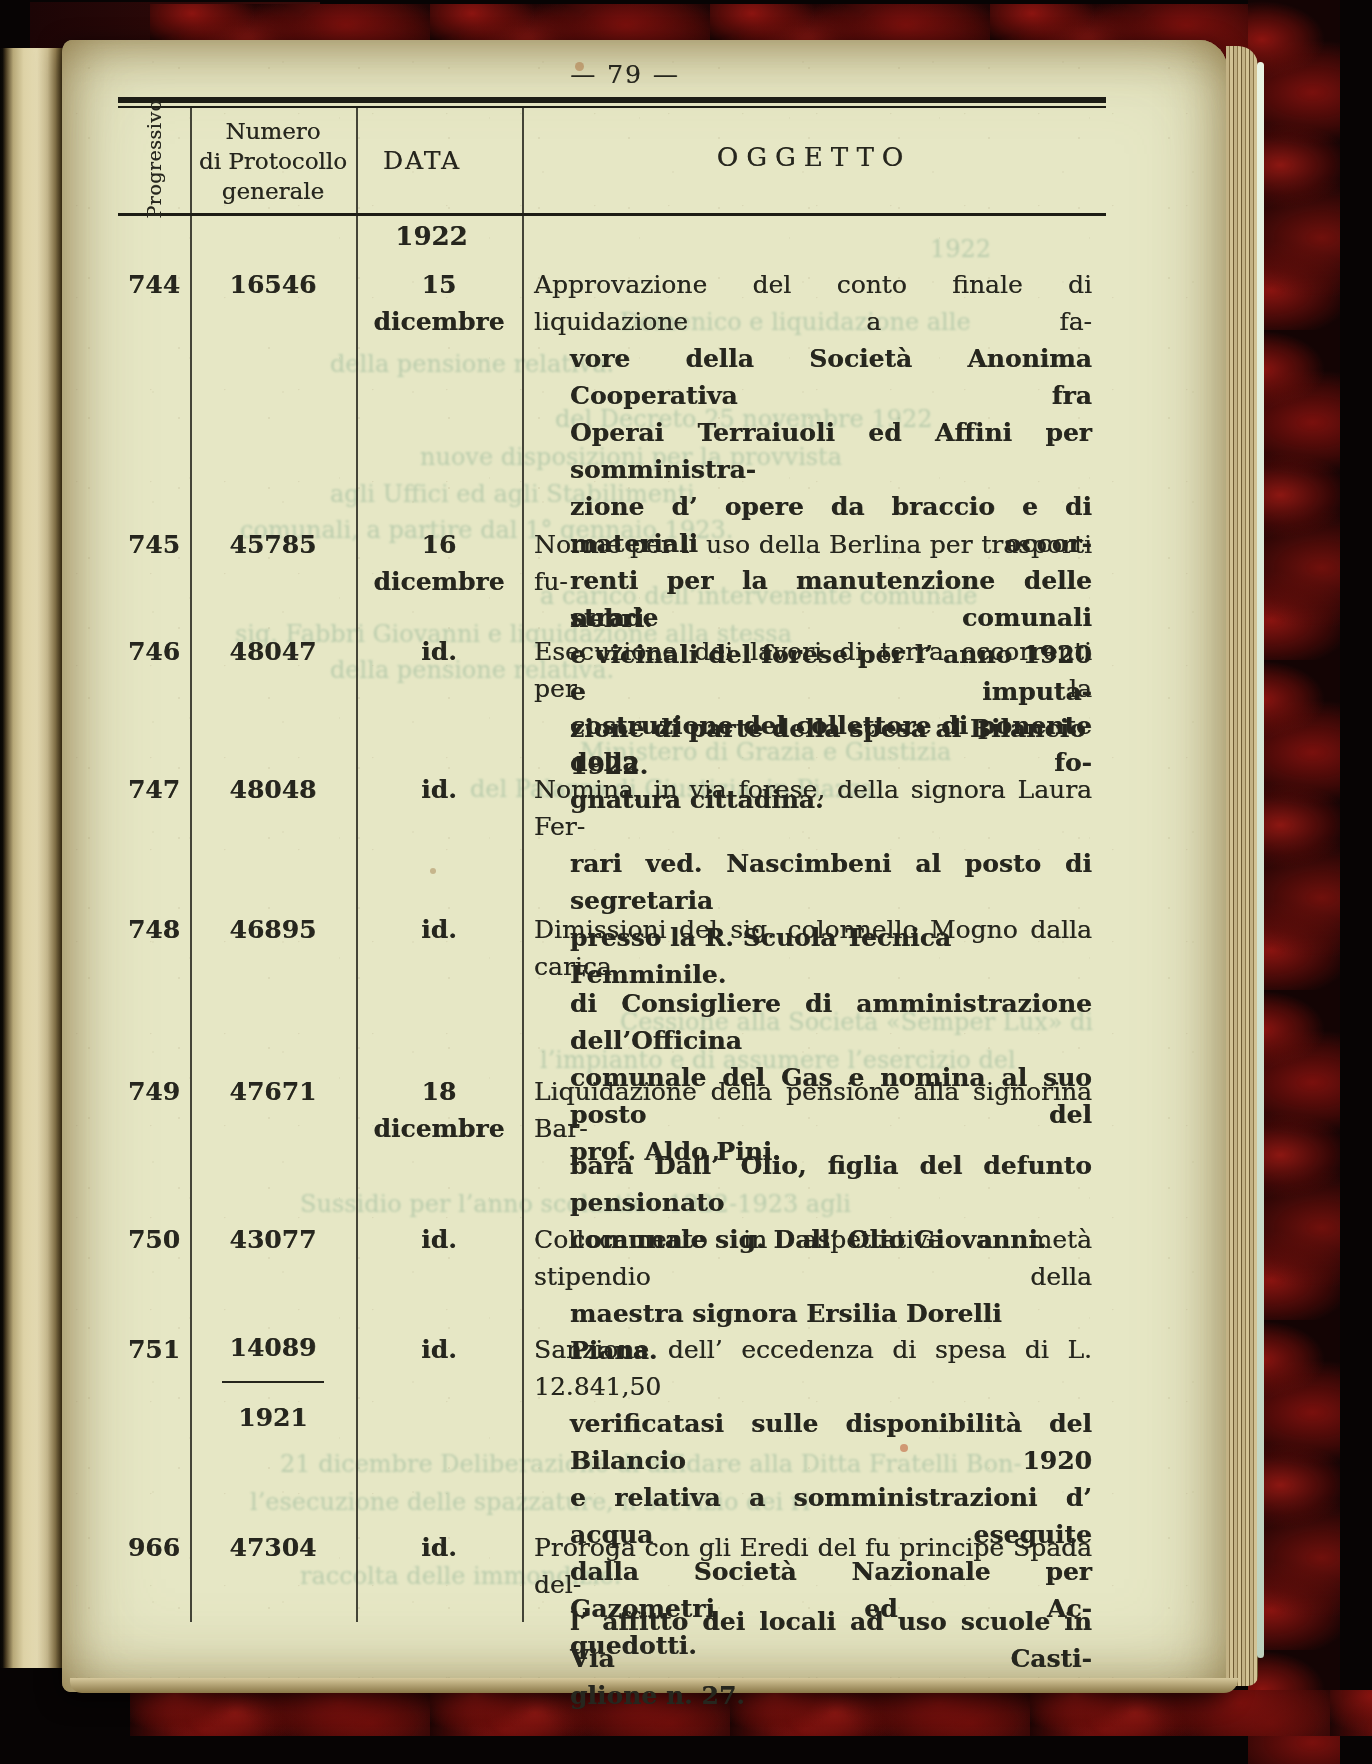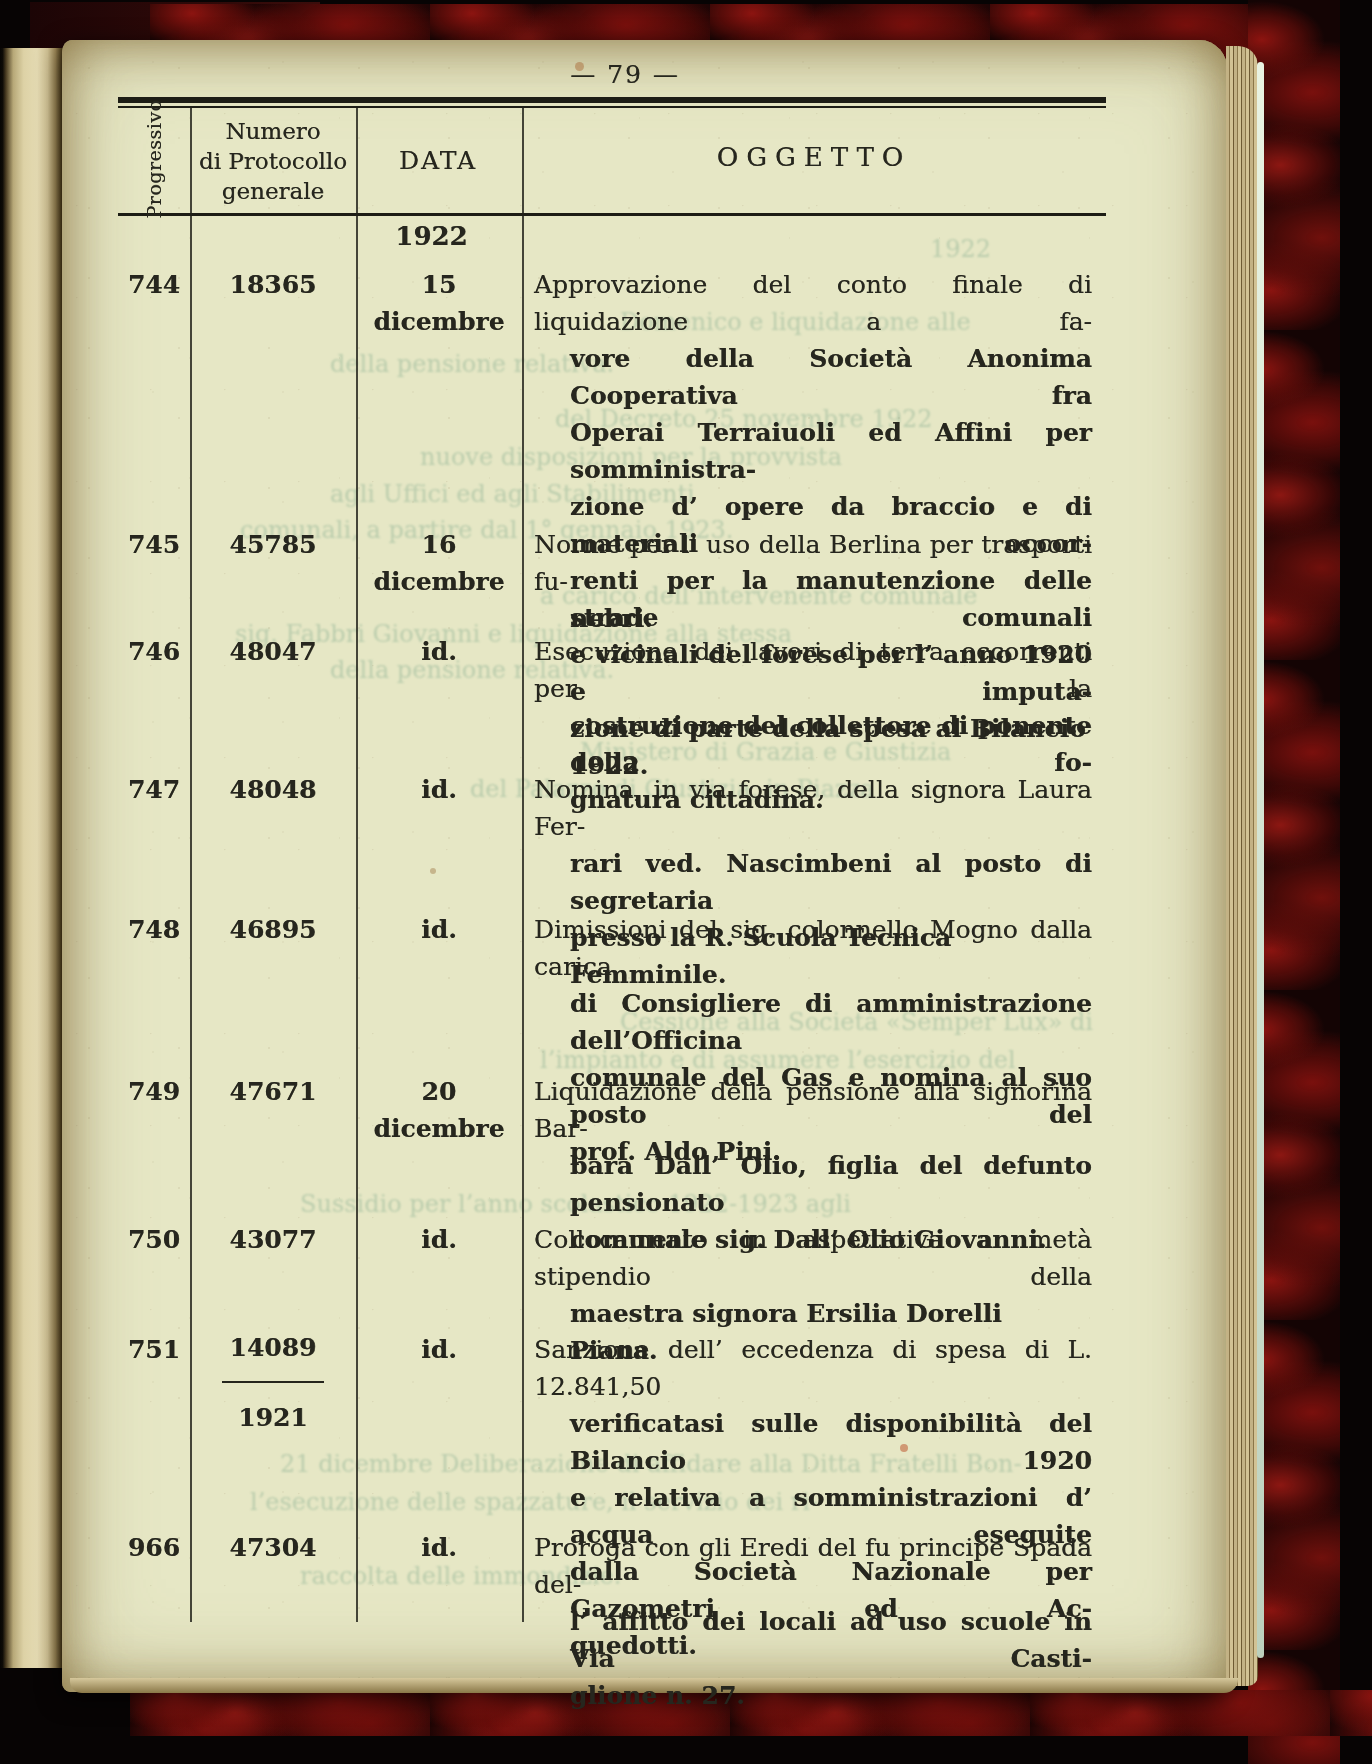--- a/index.html
+++ b/index.html
@@ -52,21 +52,21 @@
   
   .rule{position:absolute;background:#1d1d15;}
   .vl{position:absolute;top:108px;height:1514px;width:2px;background:rgba(32,32,24,.82);}
 
   
   .ink{text-shadow:.3px .3px .4px rgba(35,35,25,.65);}
   .pageno{position:absolute;left:545px;top:60px;width:160px;text-align:center;font-size:25px;letter-spacing:2px;}
   .h-prog{position:absolute;left:118px;top:106px;width:72px;height:106px;display:flex;align-items:center;justify-content:center;}
   .h-prog span{transform:rotate(-90deg);white-space:nowrap;font-size:19px;letter-spacing:.5px;}
   .h-num{position:absolute;left:190px;top:116px;width:166px;text-align:center;font-size:23px;line-height:30px;}
-  .h-data{position:absolute;left:356px;top:146px;width:132px;text-align:center;font-size:25px;letter-spacing:2px;margin-left:16px;}
+  .h-data{position:absolute;left:356px;top:146px;width:132px;text-align:center;font-size:25px;letter-spacing:2px;}
   .h-ogg{position:absolute;left:522px;top:142px;width:584px;text-align:center;font-size:26px;letter-spacing:8px;}
   .year{position:absolute;left:356px;top:221px;width:151px;text-align:center;font-size:26px;font-weight:bold;}
 
   .row{position:absolute;left:118px;width:988px;display:grid;grid-template-columns:72px 166px 166px 584px;}
   .c-prog,.c-num,.c-data{text-align:center;font-weight:bold;font-size:25px;line-height:37px;}
   .c-ogg{font-size:25px;line-height:37px;padding:0 14px 0 12px;}
   .oline{min-height:37px;}
   .cont{margin-left:36px;font-weight:bold;}
   .just{text-align:justify;text-align-last:justify;}
   .frac{display:inline-block;line-height:34px;}
@@ -140,21 +140,21 @@
     <div>generale</div>
   </div>
   <div class="h-data ink">DATA</div>
   <div class="h-ogg ink">OGGETTO</div>
 
   <div class="year ink">1922</div>
 
   <div id="rows-host">
       <div class="row ink" style="top: 266px;">
         <div class="c-prog">744</div>
-        <div class="c-num">18365</div>
+        <div class="c-num">16546</div>
         <div class="c-data">15 dicembre</div>
         <div class="c-ogg">
           <div class="oline just">Approvazione del conto finale di liquidazione a fa-</div>
           <div class="oline cont just">vore della Società Anonima Cooperativa fra</div>
           <div class="oline cont just">Operai Terraiuoli ed Affini per somministra-</div>
           <div class="oline cont just">zione d’ opere da braccio e di materiali occor-</div>
           <div class="oline cont just">renti per la manutenzione delle strade comunali</div>
           <div class="oline cont just">e vicinali del forese per l’ anno 1920 e imputa-</div>
           <div class="oline cont">zione di parte della spesa al Bilancio 1922.</div>
         </div>
@@ -195,21 +195,21 @@
         <div class="c-ogg">
           <div class="oline just">Dimissioni del sig. colonnello Mogno dalla carica</div>
           <div class="oline cont just">di Consigliere di amministrazione dell’Officina</div>
           <div class="oline cont just">comunale del Gas e nomina al suo posto del</div>
           <div class="oline cont">prof. Aldo Pini.</div>
         </div>
       </div>
       <div class="row ink" style="top: 1073px;">
         <div class="c-prog">749</div>
         <div class="c-num">47671</div>
-        <div class="c-data">20 dicembre</div>
+        <div class="c-data">18 dicembre</div>
         <div class="c-ogg">
           <div class="oline just">Liquidazione della pensione alla signorina Bar-</div>
           <div class="oline cont just">bara Dall’ Olio, figlia del defunto pensionato</div>
           <div class="oline cont">comunale sig. Dall’ Olio Giovanni.</div>
         </div>
       </div>
       <div class="row ink" style="top: 1221px;">
         <div class="c-prog">750</div>
         <div class="c-num">43077</div>
         <div class="c-data">id.</div>

